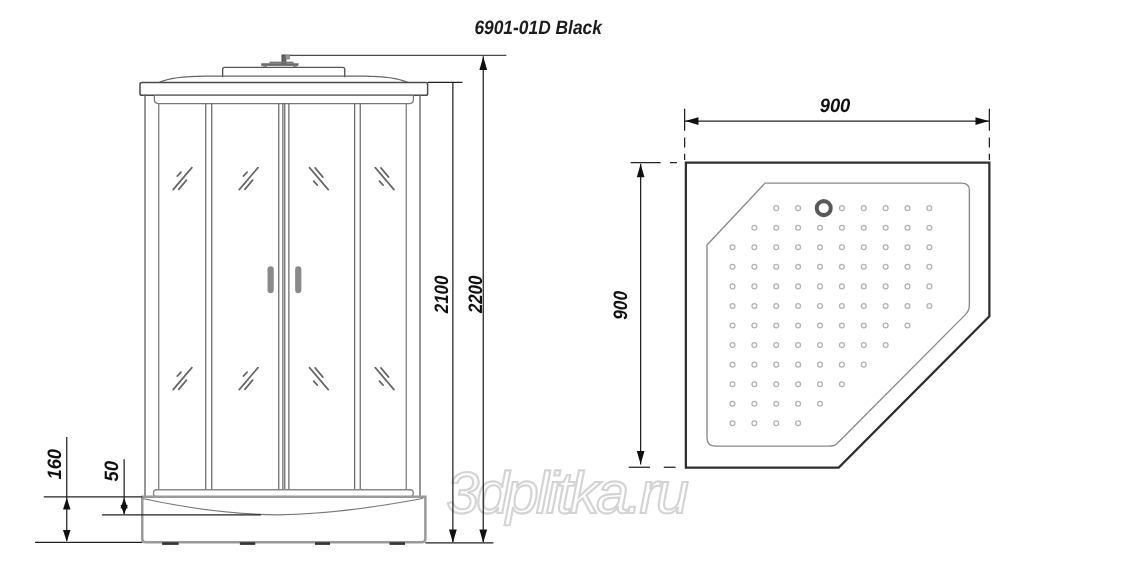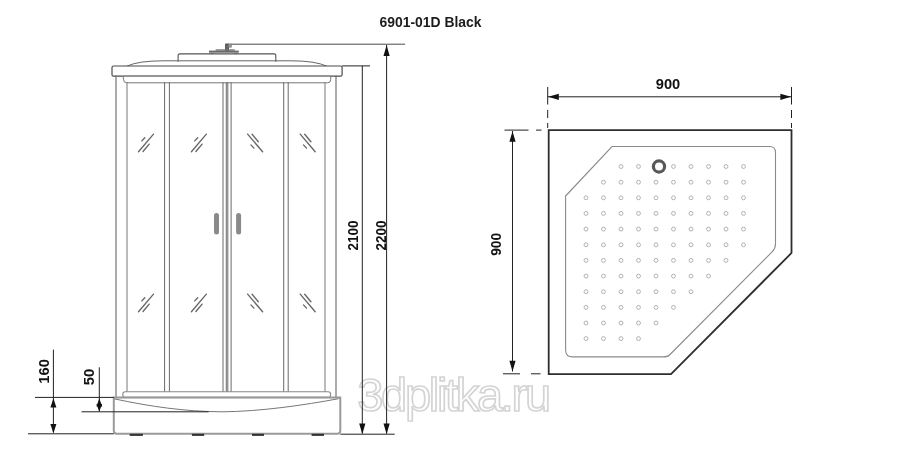--- a/index.html
+++ b/index.html
@@ -1,16 +1,16 @@
 <!DOCTYPE html>
 <html><head>
 <meta charset="utf-8">
 <style>
 html,body{margin:0;padding:0;background:#ffffff;}
-.wrap{position:relative;width:907px;height:468px;background:#fff;overflow:hidden;font-family:"Liberation Sans",sans-serif;}
+.wrap{position:relative;width:907px;height:468px;background:#fff;overflow:hidden;font-family:"Liberation Sans",sans-serif;font-style:italic;}
 svg{position:absolute;left:0;top:0;}
 </style>
 </head>
 <body>
 <div class="wrap">
 <svg width="907" height="468" viewBox="0 0 907 468">
 <defs>
 <g id="rm" fill="none">
   <line x1="-7.5" y1="8.8" x2="7.5" y2="-8.8"></line>
   <line x1="-3" y1="8.6" x2="3.2" y2="1.2"></line>

